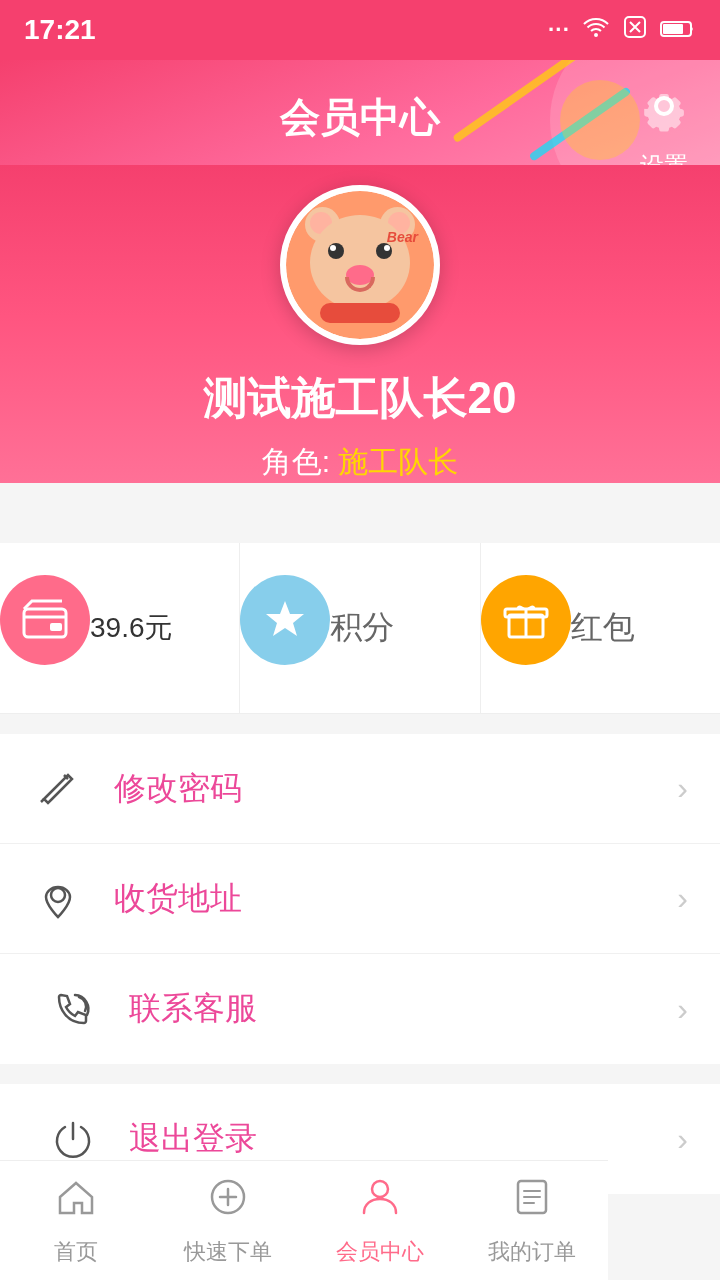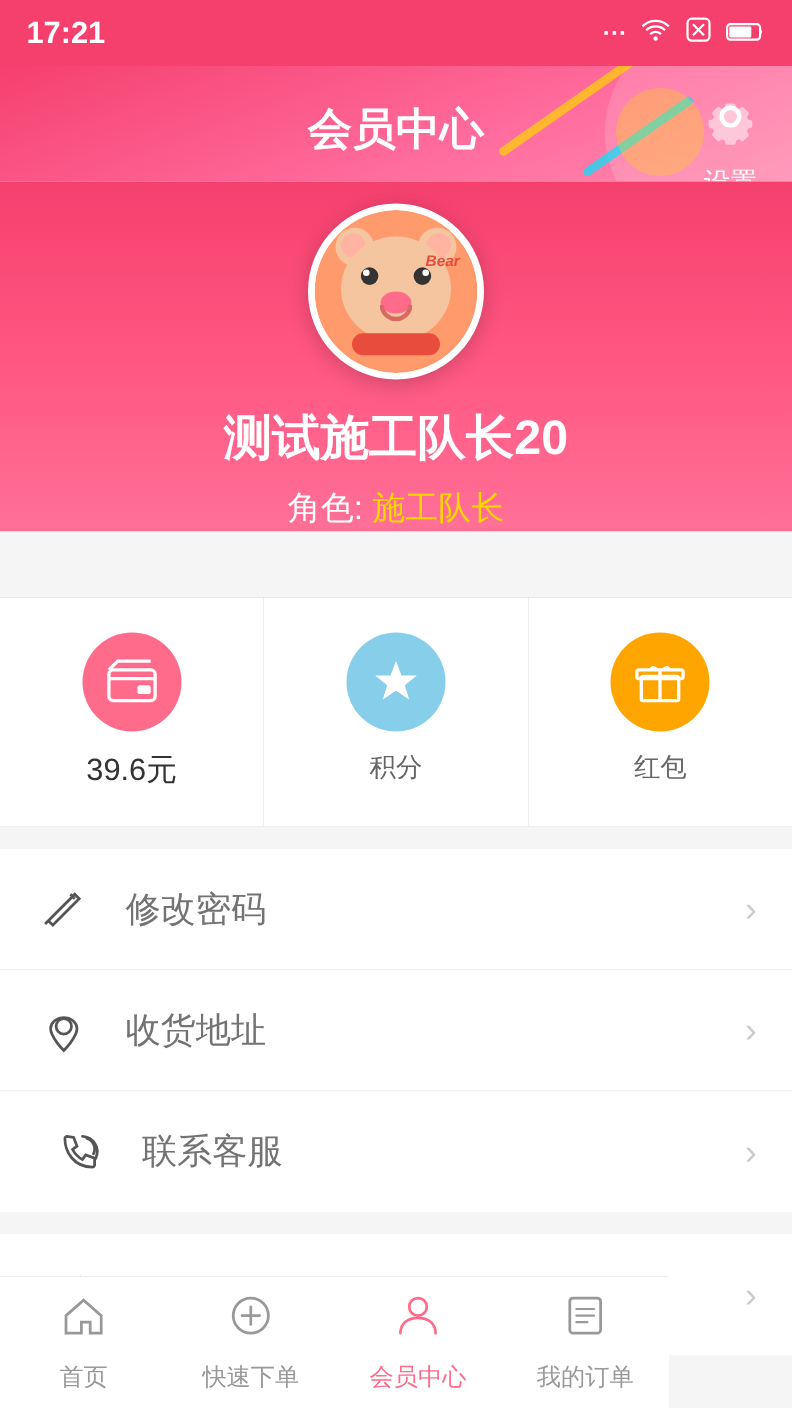--- a/index.html
+++ b/index.html
@@ -299,21 +299,21 @@
 
     
     .stats-row {
       display: flex;
       background: white;
       border-bottom: 1px solid #eee;
     }
     .stat-item {
       flex: 1;
       display: flex;
-      flex-direction: column;
+      flex-direction: row;
       align-items: center;
       padding: 32px 0;
       border-right: 1px solid #eee;
       cursor: pointer;
       text-align: center;
     }
     .stat-item:last-child {
       border-right: none;
     }
     .stat-icon-circle {
@@ -325,21 +325,21 @@
       justify-content: center;
       margin-bottom: 16px;
       font-size: 44px;
     }
     .wallet-circle { background: #ff6b8a; }
     .star-circle { background: #87ceeb; }
     .gift-circle { background: #ffa500; }
 
     .stat-label {
       color: #666;
-      font-size: 24px;
+      font-size: 32px;
     }
     .stat-amount {
       color: #333;
       font-size: 28px;
       font-weight: 500;
     }
 
     
     .menu-section {
       background: white;
@@ -367,21 +367,21 @@
       margin-right: 30px;
       color: #555;
     }
     .menu-icon svg {
       width: 44px;
       height: 44px;
     }
     .menu-text {
       flex: 1;
       font-size: 32px;
-      color: #737373;
+      color: #ec4899;
     }
     .menu-chevron {
       color: #ccc;
       font-size: 32px;
     }
 
     
     .logout-section {
       background: white;
       margin-top: 20px;

